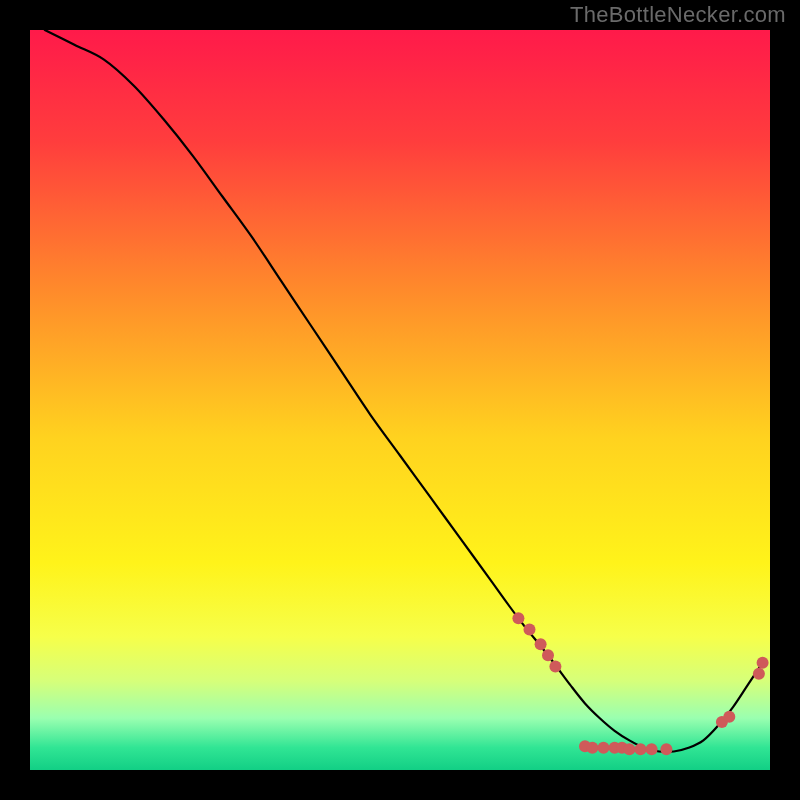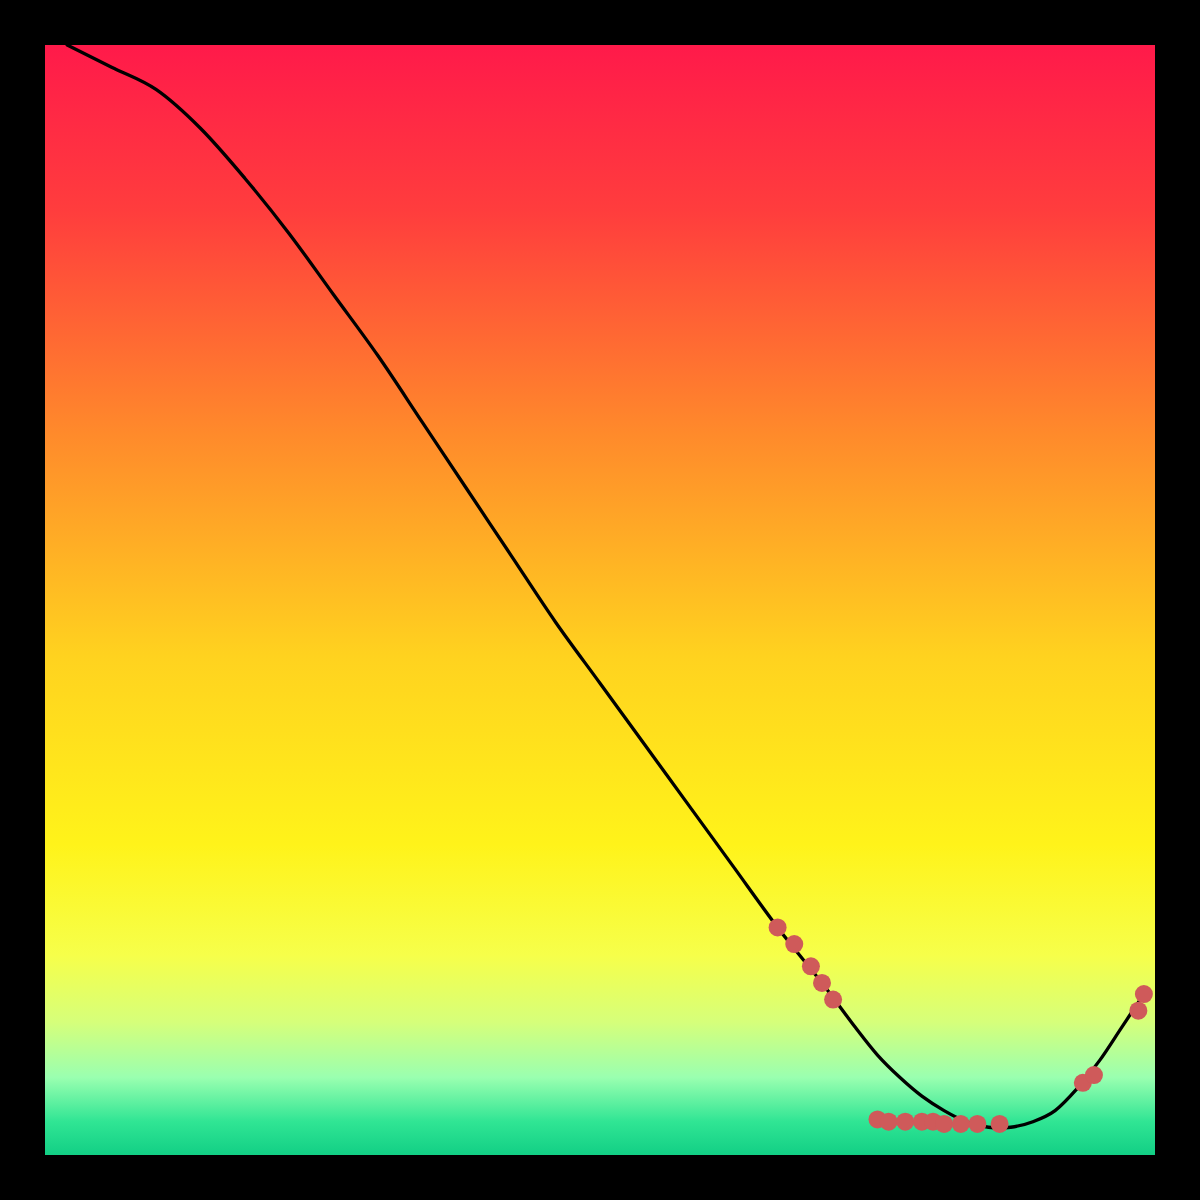--- a/index.html
+++ b/index.html
@@ -30,20 +30,21 @@
     left: 30px;
     top: 30px;
     width: 740px;
     height: 740px;
   }
 </style>
 </head>
 <body>
 
 <div class="stage">
+  <div class="watermark">TheBottleNecker.com</div>
 
   <svg class="plot" viewBox="0 0 740 740">
     <defs>
       <linearGradient id="bg-grad" x1="0" y1="0" x2="0" y2="1">
           <stop offset="0.0%" stop-color="#ff1a4a"></stop>
           <stop offset="15.0%" stop-color="#ff3d3d"></stop>
           <stop offset="35.0%" stop-color="#ff8a2b"></stop>
           <stop offset="55.0%" stop-color="#ffd21f"></stop>
           <stop offset="72.0%" stop-color="#fff31a"></stop>
           <stop offset="82.0%" stop-color="#f6ff4a"></stop>

